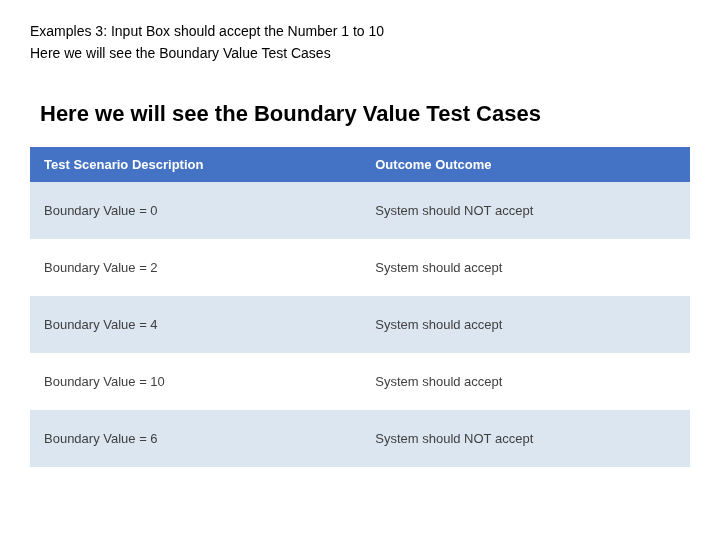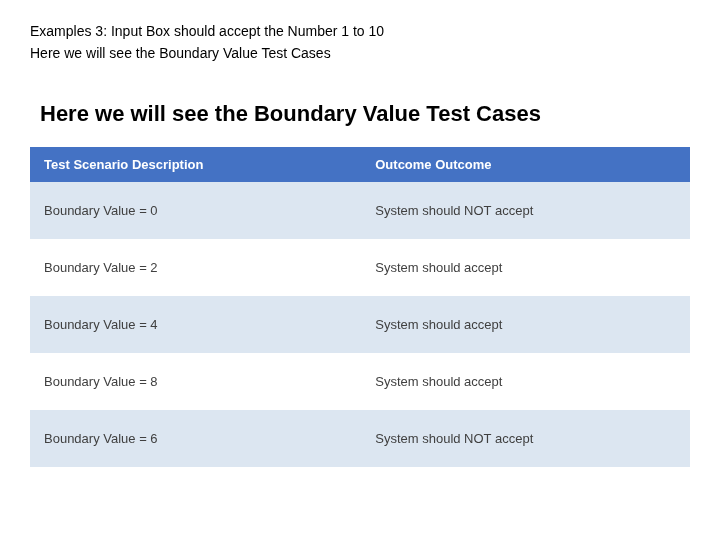--- a/index.html
+++ b/index.html
@@ -96,21 +96,21 @@
         </tr>
         <tr>
           <td>Boundary Value = 2</td>
           <td>System should accept</td>
         </tr>
         <tr>
           <td>Boundary Value = 4</td>
           <td>System should accept</td>
         </tr>
         <tr>
-          <td>Boundary Value = 8</td>
+          <td>Boundary Value = 10</td>
           <td>System should accept</td>
         </tr>
         <tr>
           <td>Boundary Value = 6</td>
           <td>System should NOT accept</td>
         </tr>
       </tbody>
   </table>
 
 </div>

